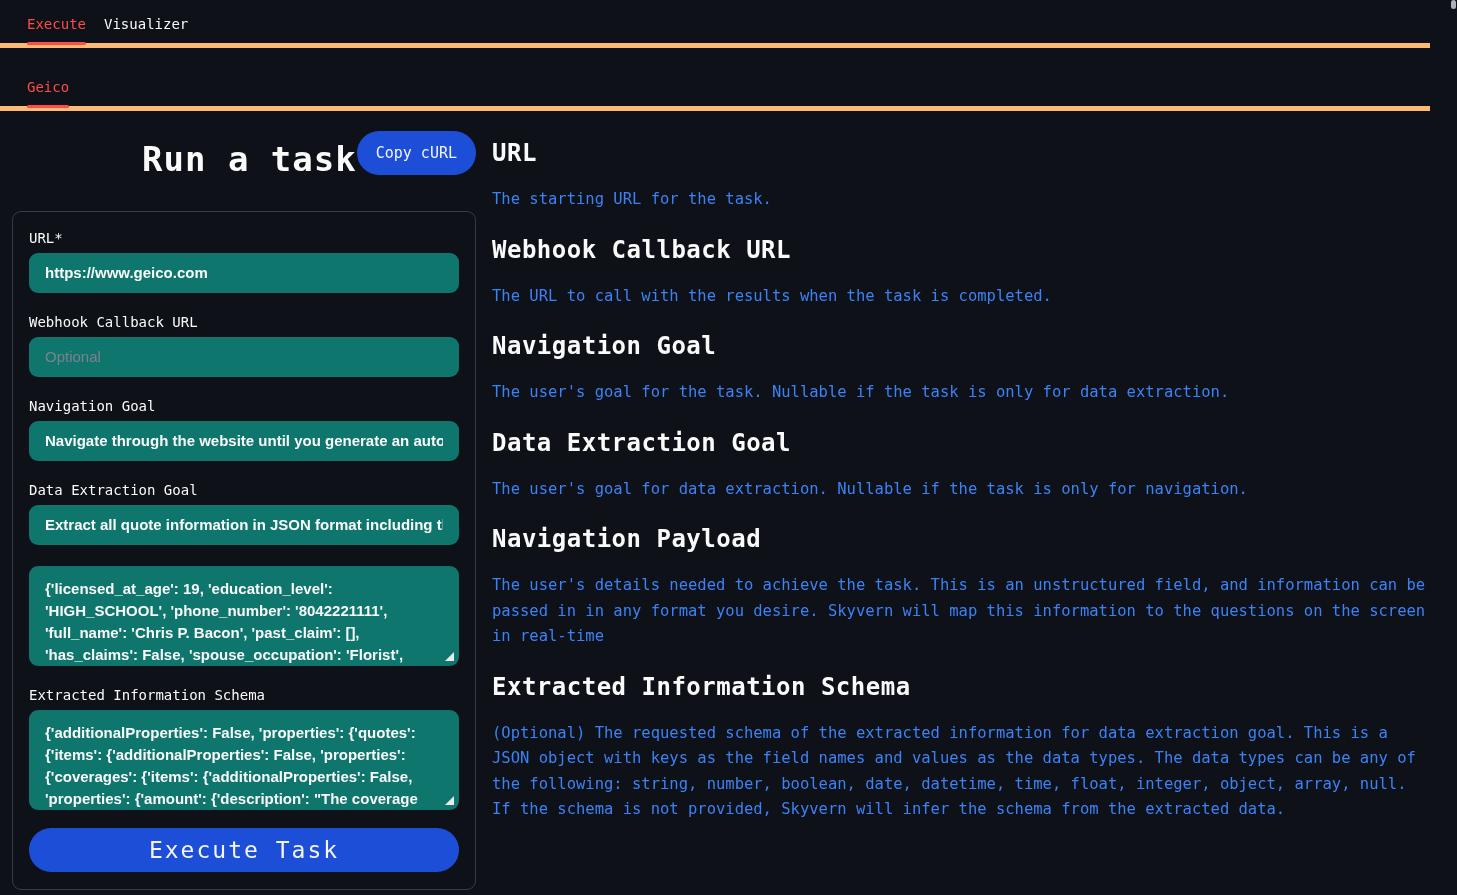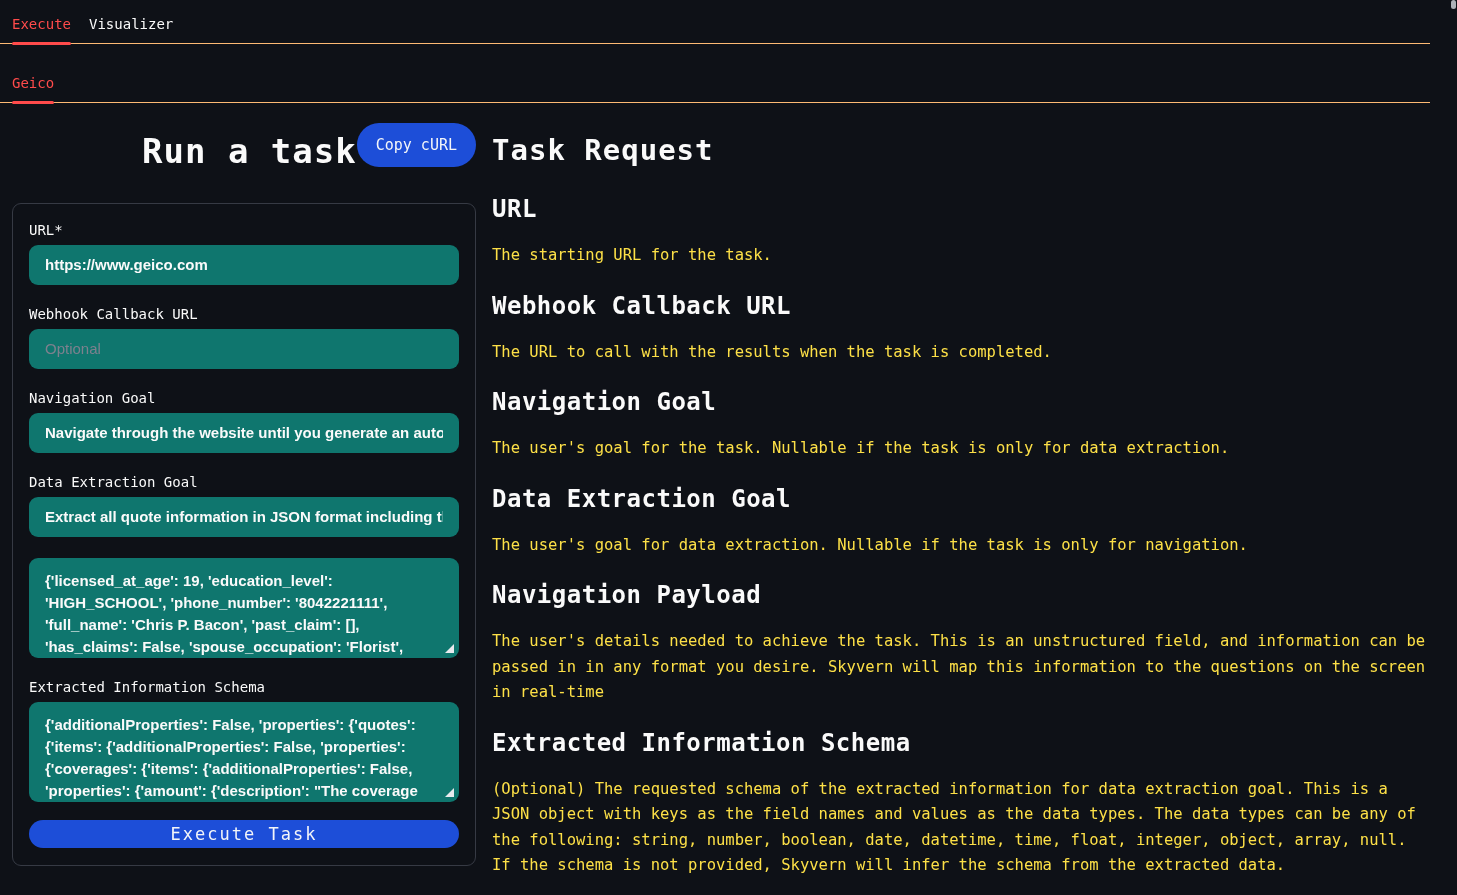--- a/index.html
+++ b/index.html
@@ -6,22 +6,22 @@
   html,body { margin:0; padding:0; }
   body {
     width:1457px; height:895px; overflow:hidden;
     background:#0e1117; color:#fafafa;
     font-family:"DejaVu Sans Mono","Liberation Mono",monospace;
     position:relative;
   }
   
   .tabbar {
     display:flex; gap:18px;
-    margin:0 27px 0 0; padding-left:12px;
-    border-bottom:1px solid #fdba74;
+    margin:0 27px 0 0; padding-left:27px;
+    border-bottom:5px solid #fdba74;
   }
   .tabbar1 { padding-top:16px; }
   .tabbar2 { margin-top:31px; }
   .tab {
     font-size:14px; padding-bottom:11px; position:relative;
     cursor:pointer; white-space:nowrap;
   }
   .tab.active { color:#ff4b4b; }
   .tab.active::after {
     content:""; position:absolute; left:0; right:0; bottom:-2px;
@@ -66,28 +66,28 @@
     height:100px; padding:12px 16px 0 16px; line-height:22px;
     resize:none; overflow:hidden; display:block;
   }
   .ta-resizer {
     position:absolute; right:5px; bottom:5px; width:0; height:0;
     border-style:solid; border-width:0 0 9px 9px;
     border-color:transparent transparent #e8eaee transparent;
     cursor:nwse-resize;
   }
   .exec-btn {
-    width:100%; height:28px; border-radius:24px; font-size:17px;
+    width:100%; height:44px; border-radius:24px; font-size:23px;
     letter-spacing:2px; margin-top:-3px; margin-bottom:8px;
   }
   
   .doc-title { font-size:29px; font-weight:bold; margin:30px 0 0 0; letter-spacing:1px; }
   .doc-h2 { font-size:24px; font-weight:bold; margin:23px 0 0 0; letter-spacing:0.5px; }
   .doc-h2.first { margin-top:28px; }
-  .doc-p { font-size:15.5px; line-height:25.5px; margin:20px 0 0 0; color:#fde047; }
+  .doc-p { font-size:15.5px; line-height:25.5px; margin:20px 0 0 0; color:#3b82f6; }
   
   .scroll-thumb {
     position:absolute; top:0; right:1px; width:5px; height:9px;
     background:#aeb2b8; border-radius:3px;
   }
 </style>
 </head>
 <body>
 
 <div class="tabbar tabbar1">
@@ -143,21 +143,20 @@
           <textarea class="tarea" style="">{'additionalProperties': False, 'properties': {'quotes': {'items': {'additionalProperties': False, 'properties': {'coverages': {'items': {'additionalProperties': False, 'properties': {'amount': {'description': "The coverage</textarea>
           <div class="ta-resizer"></div>
         </div>
       </div>
 
       <button class="btn exec-btn">Execute Task</button>
     </form>
   </div>
 
   <div class="right-col">
-    <h1 class="doc-title">Task Request</h1>
 
     <h2 class="doc-h2 first">URL</h2>
     <p class="doc-p">The starting URL for the task.</p>
 
     <h2 class="doc-h2">Webhook Callback URL</h2>
     <p class="doc-p">The URL to call with the results when the task is completed.</p>
 
     <h2 class="doc-h2">Navigation Goal</h2>
     <p class="doc-p">The user's goal for the task. Nullable if the task is only for data extraction.</p>
 

